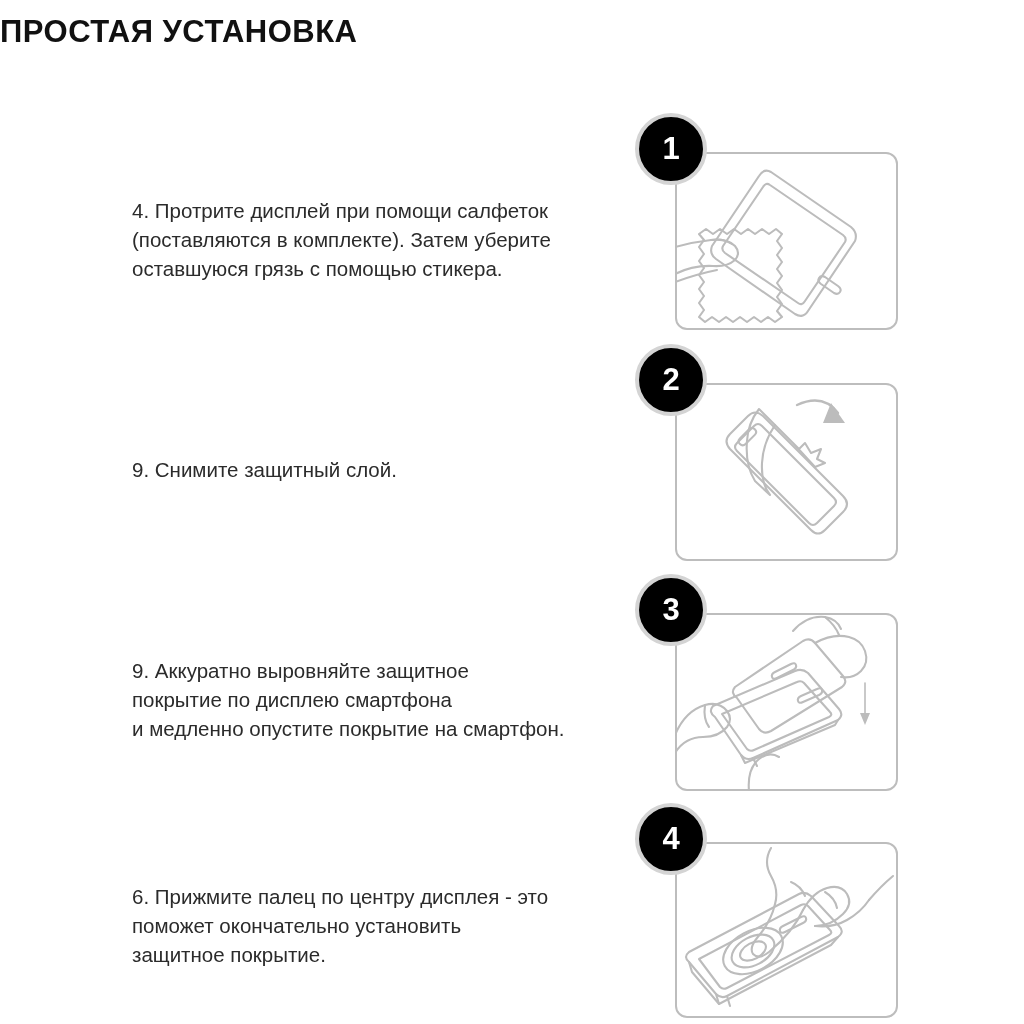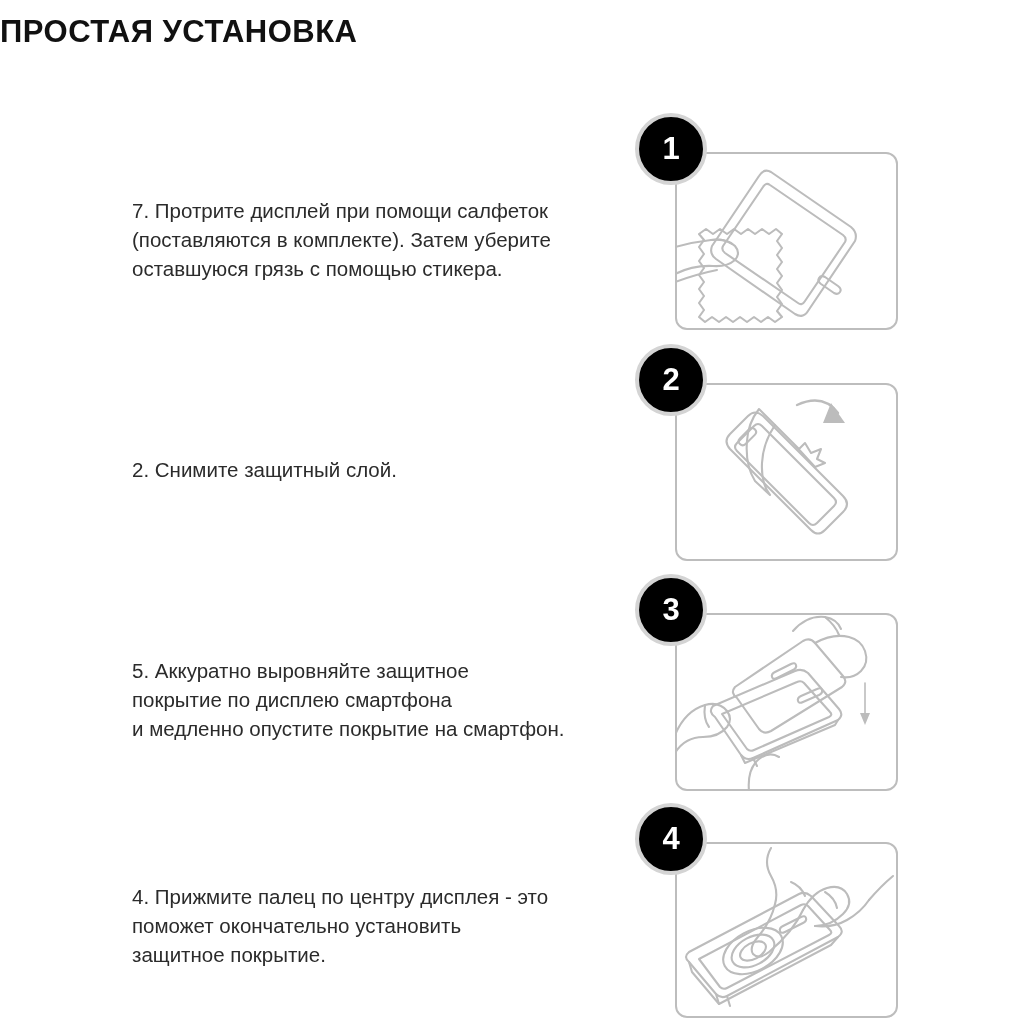--- a/index.html
+++ b/index.html
@@ -109,28 +109,28 @@
     line-height: 1;
     transform: translateY(-1px);
   }
 </style>
 </head>
 <body>
 
 <div class="page-title">ПРОСТАЯ УСТАНОВКА</div>
 
 <div class="steps-text">
-  <div class="step-text t1">7. Протрите дисплей при помощи салфеток
+  <div class="step-text t1">4. Протрите дисплей при помощи салфеток
 (поставляются в комплекте). Затем уберите
 оставшуюся грязь с помощью стикера.</div>
-  <div class="step-text t2">2. Снимите защитный слой.</div>
-  <div class="step-text t3">5. Аккуратно выровняйте защитное
+  <div class="step-text t2">9. Снимите защитный слой.</div>
+  <div class="step-text t3">9. Аккуратно выровняйте защитное
 покрытие по дисплею смартфона
 и медленно опустите покрытие на смартфон.</div>
-  <div class="step-text t4">4. Прижмите палец по центру дисплея - это
+  <div class="step-text t4">6. Прижмите палец по центру дисплея - это
 поможет окончательно установить
 защитное покрытие.</div>
 </div>
 
 <div class="panels">
 
   <div class="panel p1">
     <div class="panel-frame"></div>
     <div class="panel-art">
       <svg width="223" height="178" viewBox="0 0 223 178" fill="none" stroke="#bcbcbc" stroke-width="2.1" stroke-linejoin="round" stroke-linecap="round">

